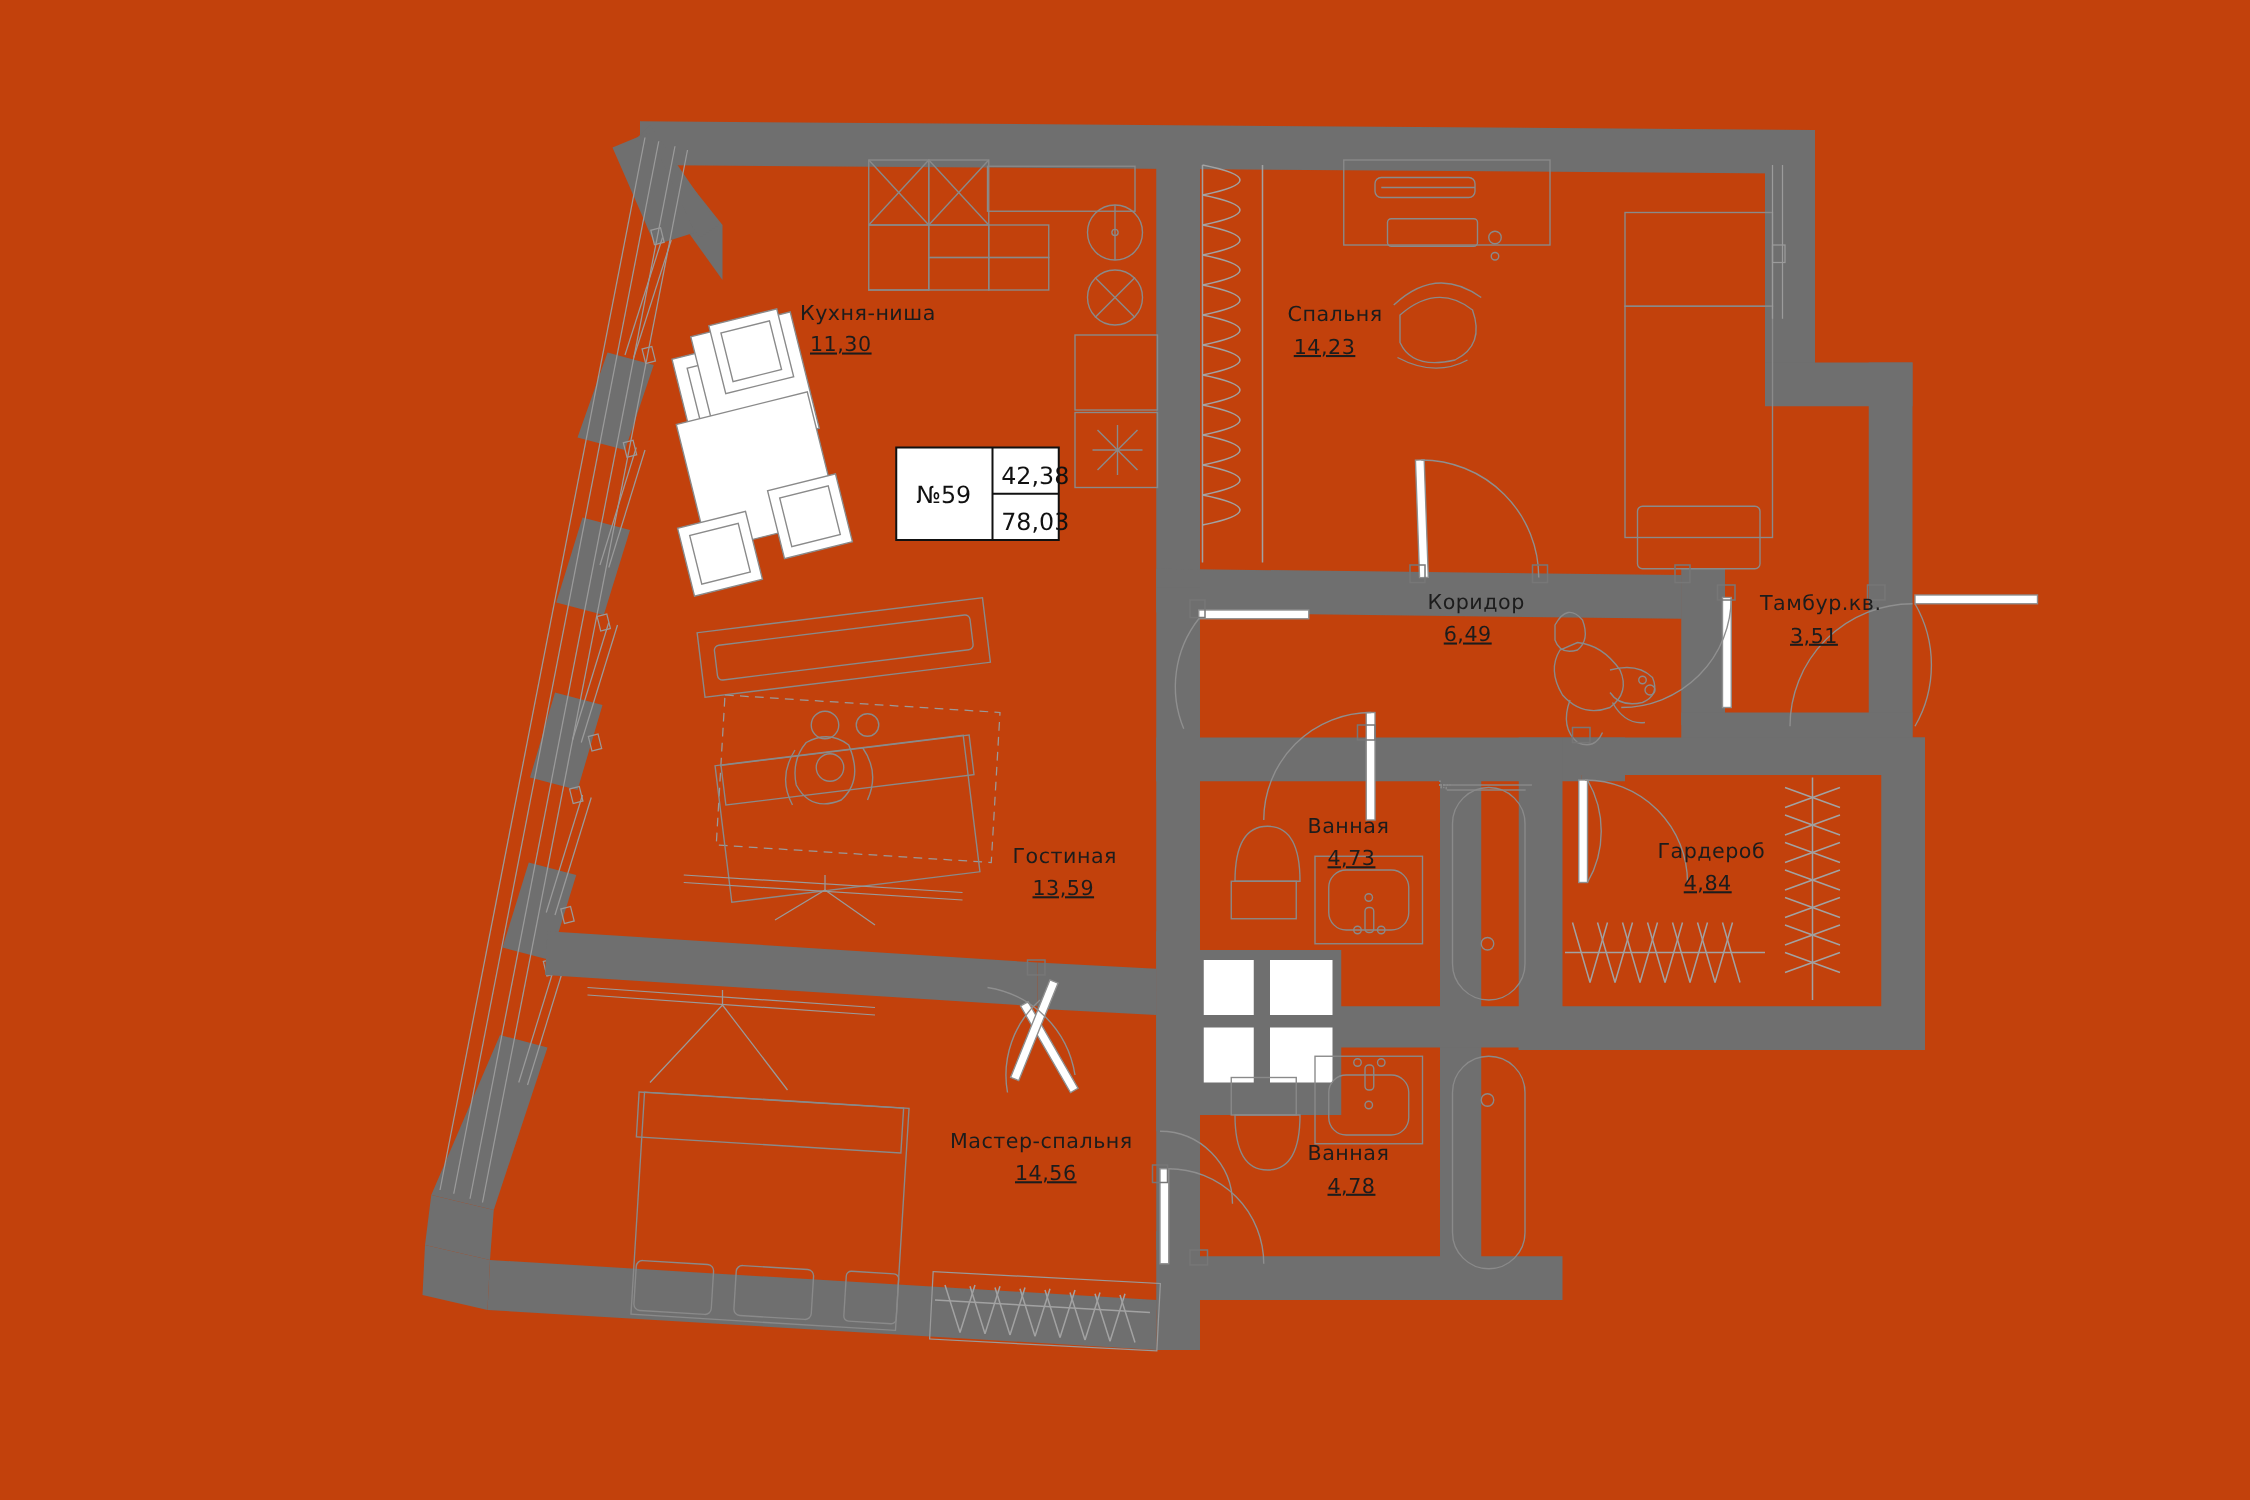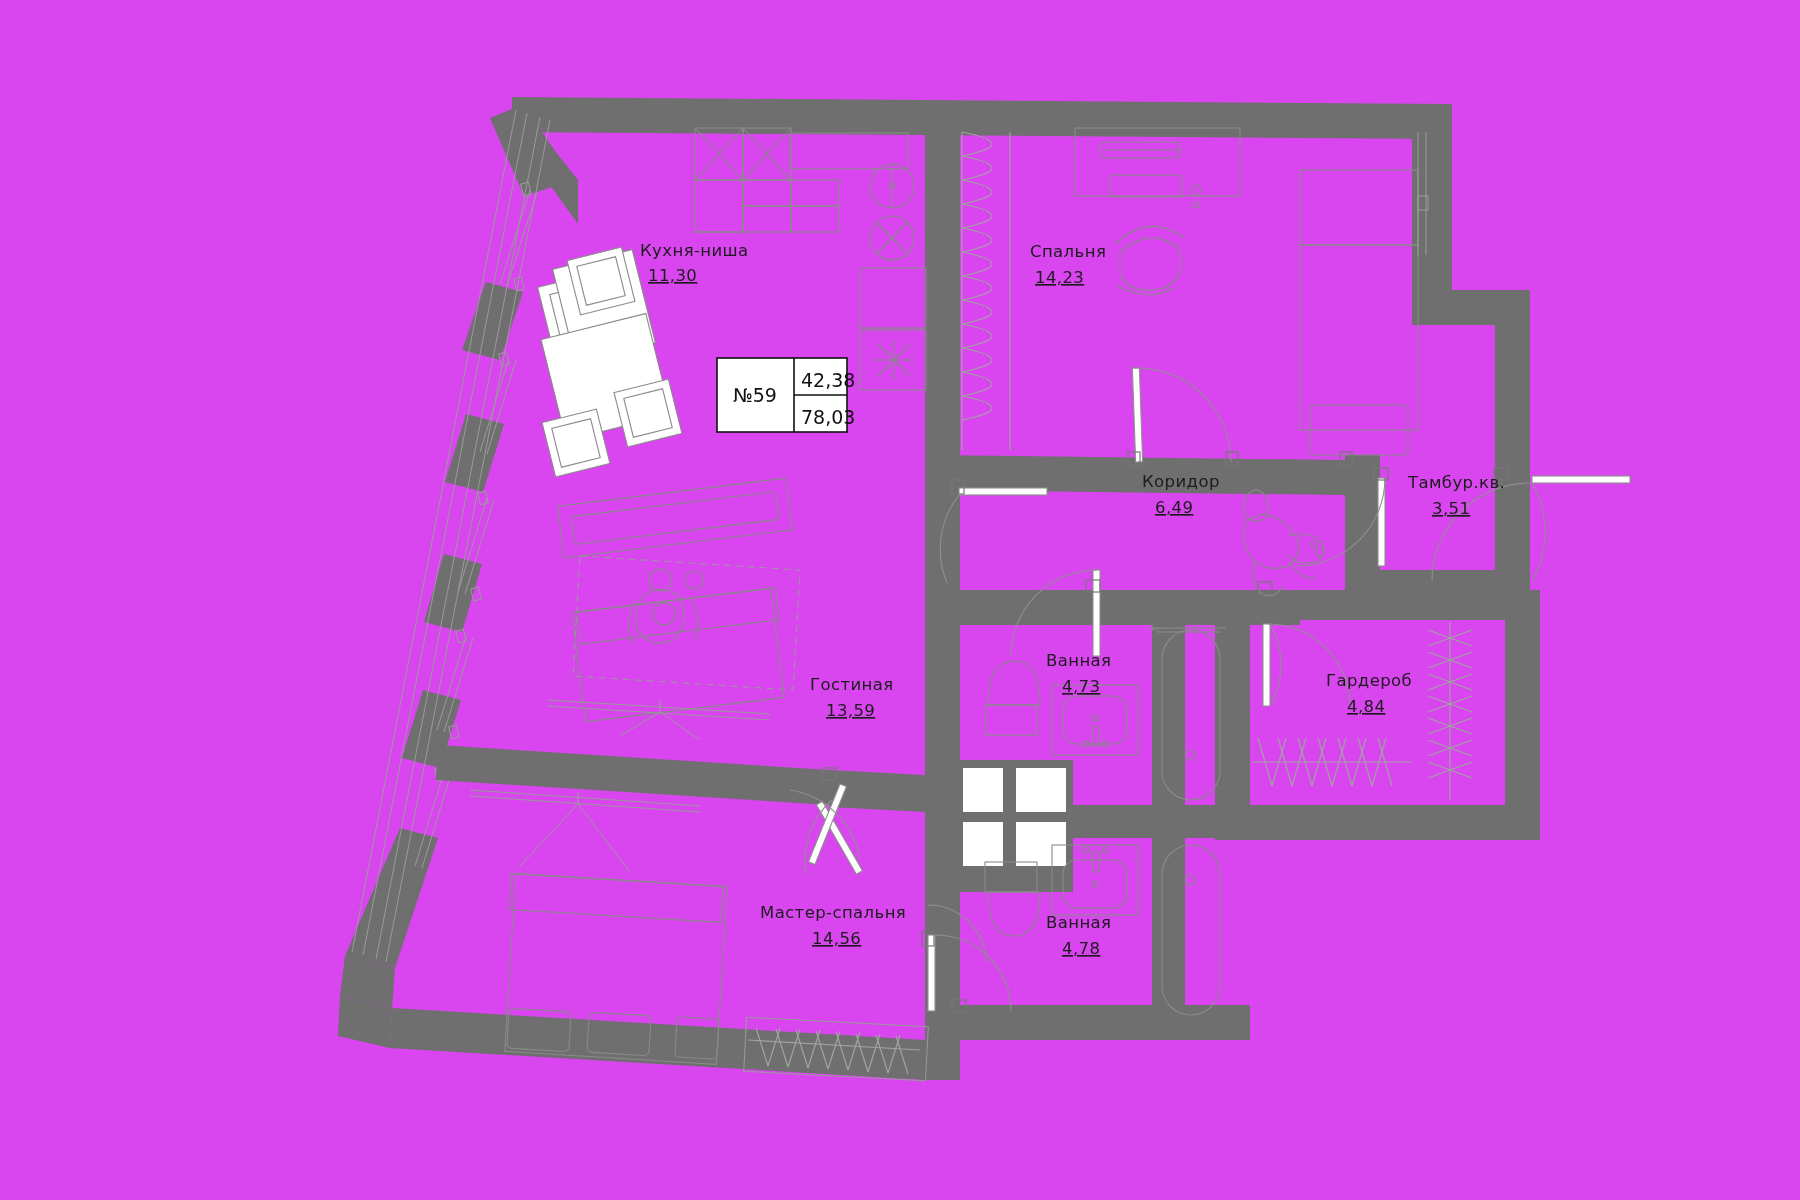--- a/index.html
+++ b/index.html
@@ -10,21 +10,21 @@
   body {
     width: 1800px;
     height: 1200px;
     font-family: "DejaVu Sans", sans-serif;
     overflow: hidden;
   }
   #plan-root {
     position: relative;
     width: 1800px;
     height: 1200px;
-    background: #d946ef;
+    background: #c2410c;
   }
   svg#floorplan {
     display: block;
     width: 1800px;
     height: 1200px;
   }
   .wall      { fill: #6f6f6f; stroke: none; }
   .furn      { fill: none; stroke: #8a8a8a; stroke-width: 1.1; }
   .furn-th   { fill: none; stroke: #9a9a9a; stroke-width: 1; }
   .furn-dk   { fill: none; stroke: #777777; stroke-width: 1.2; }

